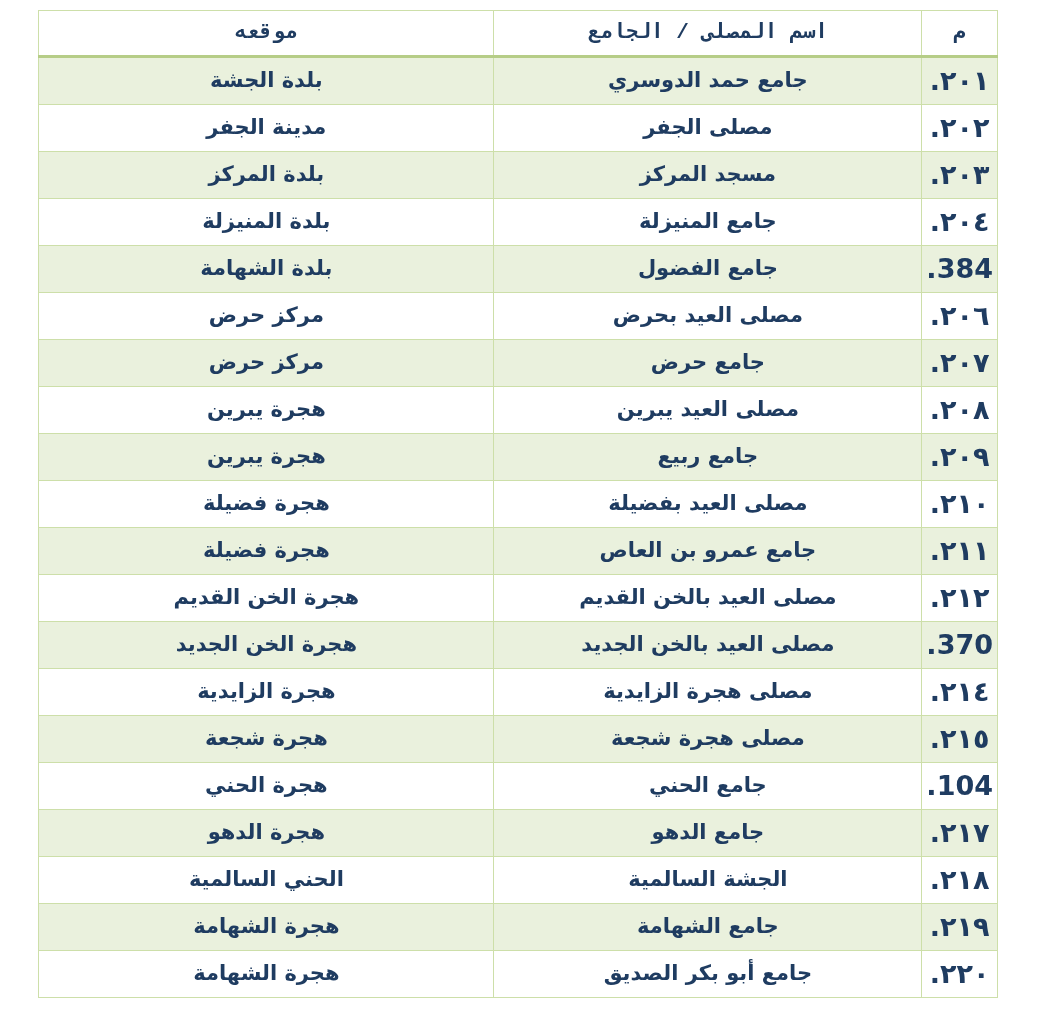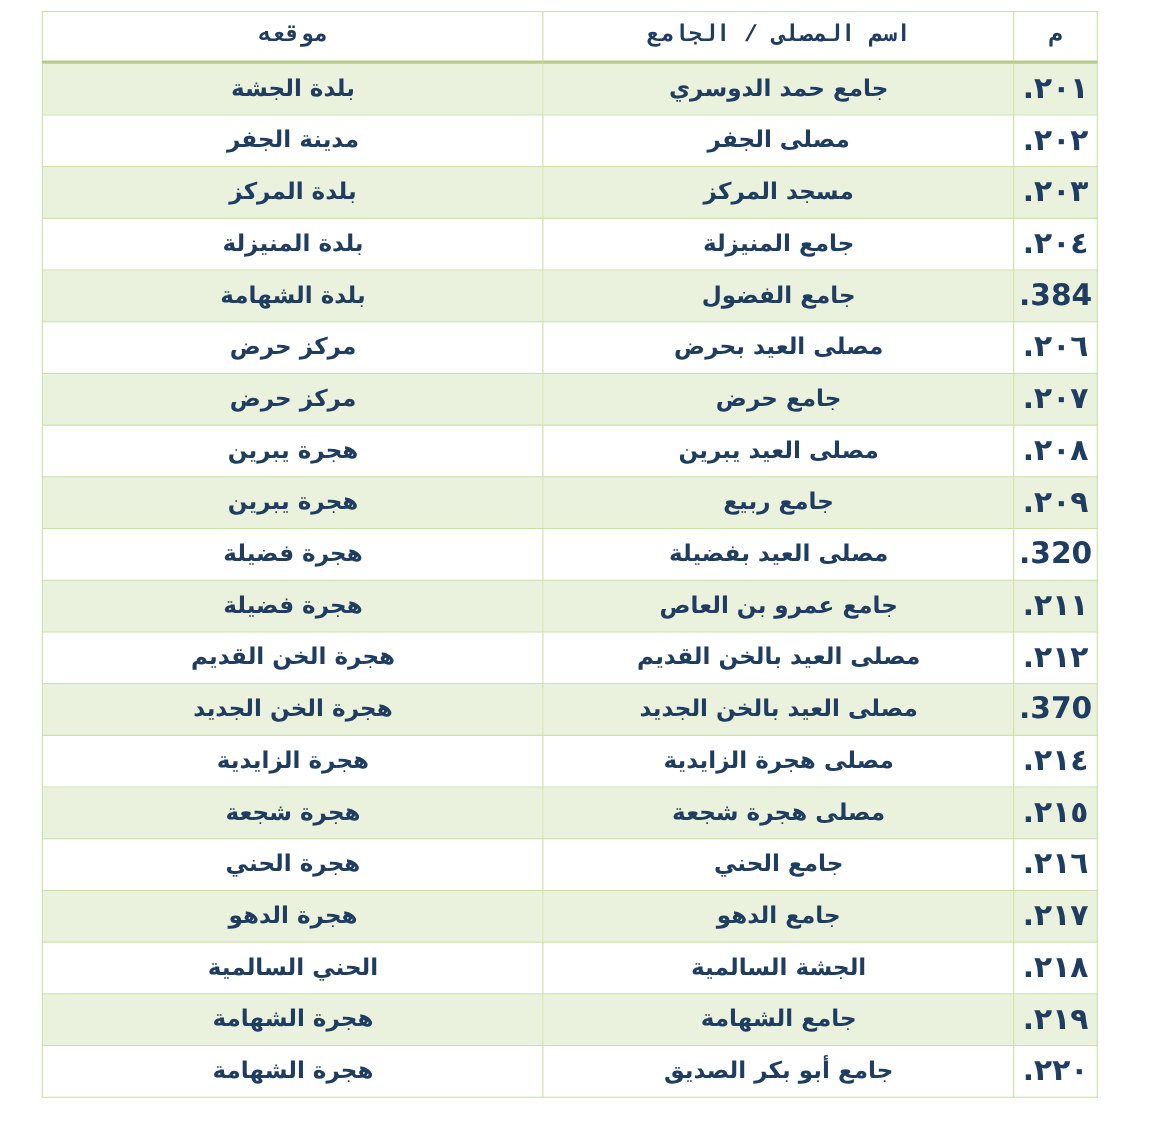--- a/index.html
+++ b/index.html
@@ -112,21 +112,21 @@
           <td class="cell-num">٢٠٨.</td>
           <td class="cell-name">مصلى العيد يبرين</td>
           <td class="cell-loc">هجرة يبرين</td>
         </tr>
         <tr>
           <td class="cell-num">٢٠٩.</td>
           <td class="cell-name">جامع ربيع</td>
           <td class="cell-loc">هجرة يبرين</td>
         </tr>
         <tr>
-          <td class="cell-num">320.</td>
+          <td class="cell-num">٢١٠.</td>
           <td class="cell-name">مصلى العيد بفضيلة</td>
           <td class="cell-loc">هجرة فضيلة</td>
         </tr>
         <tr>
           <td class="cell-num">٢١١.</td>
           <td class="cell-name">جامع عمرو بن العاص</td>
           <td class="cell-loc">هجرة فضيلة</td>
         </tr>
         <tr>
           <td class="cell-num">٢١٢.</td>
@@ -142,21 +142,21 @@
           <td class="cell-num">٢١٤.</td>
           <td class="cell-name">مصلى هجرة الزايدية</td>
           <td class="cell-loc">هجرة الزايدية</td>
         </tr>
         <tr>
           <td class="cell-num">٢١٥.</td>
           <td class="cell-name">مصلى هجرة شجعة</td>
           <td class="cell-loc">هجرة شجعة</td>
         </tr>
         <tr>
-          <td class="cell-num">٢١٦.</td>
+          <td class="cell-num">104.</td>
           <td class="cell-name">جامع الحني</td>
           <td class="cell-loc">هجرة الحني</td>
         </tr>
         <tr>
           <td class="cell-num">٢١٧.</td>
           <td class="cell-name">جامع الدهو</td>
           <td class="cell-loc">هجرة الدهو</td>
         </tr>
         <tr>
           <td class="cell-num">٢١٨.</td>

